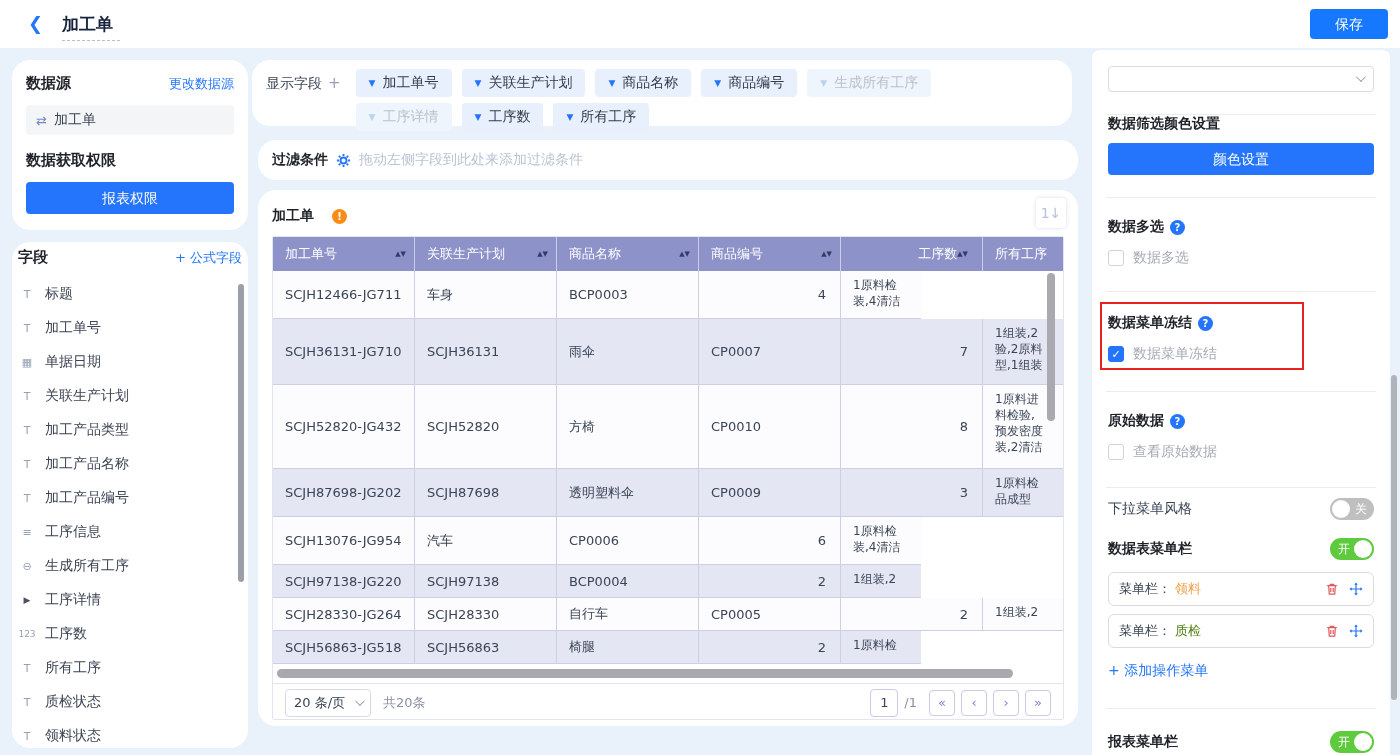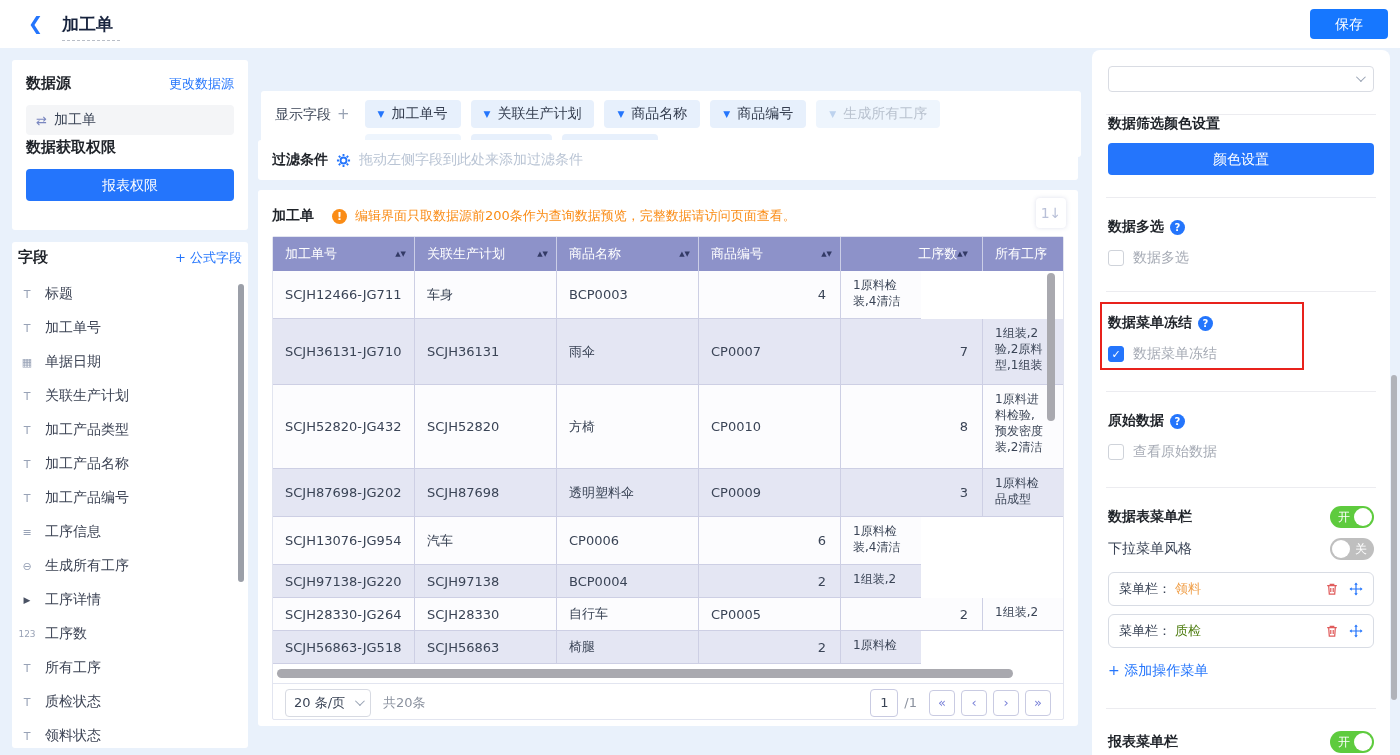--- a/index.html
+++ b/index.html
@@ -1,45 +1,45 @@
 <!DOCTYPE html>
 <html><head>
 <meta charset="utf-8">
 <style>
   * { margin:0; padding:0; box-sizing:border-box; }
   html,body { width:1400px; height:755px; overflow:hidden; font-family:"DejaVu Sans","Liberation Sans",sans-serif; background:#e9f1fb; }
-  .panel { position:absolute; background:#fff; border-radius:3px; }
+  .panel { position:absolute; background:#fff; border-radius:18px; }
 
   
   .topbar { position:absolute; left:0; top:0; width:1400px; height:48px; background:#fff; z-index:5; }
   .back { position:absolute; left:28px; top:13px; color:#2475fc; font-size:18px; font-weight:bold; cursor:pointer; }
   .title { position:absolute; left:62px; top:13px; font-size:17px; font-weight:600; color:#17233d; }
   .title-dash { position:absolute; left:62px; top:40px; width:58px; border-bottom:1px dashed #b9bec7; }
   .save-btn { position:absolute; right:12px; top:9px; width:78px; height:30px; background:#1677ff; color:#fff; font-size:14px; border:none; border-radius:4px; text-align:center; line-height:30px; cursor:pointer; }
 
   
   .p-ds { left:12px; top:60px; width:236px; height:170px; padding:14px; }
   .ds-row { display:flex; justify-content:space-between; align-items:center; }
   .h15 { font-size:15px; font-weight:bold; color:#1f2329; }
   .blue-link { font-size:13px; color:#2475fc; cursor:pointer; }
   .ds-item { margin-top:12px; height:30px; background:#f4f5f7; border-radius:4px; display:flex; align-items:center; padding:0 10px; font-size:14px; color:#3a4456; gap:7px; }
   .ds-item .icn { color:#7a87c0; font-size:13px; }
-  .perm-title { margin-top:3px; font-size:15px; font-weight:bold; color:#1f2329; }
+  .perm-title { margin-top:16px; font-size:15px; font-weight:bold; color:#1f2329; }
   .blue-btn { margin-top:12px; width:100%; height:32px; background:#2475fc; color:#fff; font-size:14px; border:none; border-radius:4px; text-align:center; line-height:32px; cursor:pointer; }
 
   .p-fields { left:12px; top:242px; width:236px; height:506px; padding:6px; overflow:hidden; }
   .field-list { margin-top:10px; }
   .field-item { height:34px; display:flex; align-items:center; gap:9px; font-size:14px; color:#3c4354; cursor:grab; }
   .field-item .fi { width:18px; text-align:center; color:#98a2b6; font-size:11px; flex:none; }
   .fi.dark { color:#4a5264; font-size:9px; }
   .fi.num { font-size:9px; letter-spacing:0; }
   .vscroll-left { position:absolute; right:4px; top:42px; width:6px; height:298px; background:#9b9fa8; border-radius:3px; }
 
   
-  .p-disp { left:261px; top:60px; width:820px; height:66px; padding:8px 14px; display:flex;margin-top:31px; }
+  .p-disp { left:252px; top:60px; width:820px; height:66px; padding:8px 14px; display:flex; }
   .disp-label { font-size:14px; color:#3a4456; line-height:30px; white-space:nowrap; }
   .disp-plus { color:#98a2b3; margin-left:6px; line-height:30px; font-size:15px; cursor:pointer; }
   .tags { display:flex; flex-wrap:wrap; margin-left:10px; width:680px; }
   .tag { height:28px; margin:1px 5px 5px 5px; padding:0 13px; border-radius:4px; background:#e7f0fc; display:inline-flex; align-items:center; gap:7px; font-size:14px; color:#333c4e; cursor:pointer; }
   .tag .caret { font-size:9px; color:#2475fc; }
   .tag.off { background:#eef5fd; color:#b9c2cf; }
   .tag.off .caret { color:#bdd2ee; }
 
   .p-filter { left:258px; top:140px; width:820px; height:40px; padding:0 14px; display:flex; align-items:center; gap:8px;font-family:Liberation Mono, monospace; }
   .f-label { font-size:14px; font-weight:bold; color:#1f2329; }
@@ -245,21 +245,20 @@
     </g>
       </svg>
   </span>
   <span class="f-ph">拖动左侧字段到此处来添加过滤条件</span>
 </div>
 
 <div class="panel p-table">
   <div class="t-titlerow">
     <span class="t-title">加工单</span>
     <span class="warn-ic">!</span>
-    <span class="warn-tx">编辑界面只取数据源前200条作为查询数据预览，完整数据请访问页面查看。</span>
   </div>
   <div class="sort-tool">1↓</div>
 
   <div class="grid-wrap">
     <div class="grid">
       <div class="hrow">
         <div class="hcell c0">
             <span>加工单号</span>
             <span class="sorter">▲▼</span>
           </div>
@@ -411,31 +410,31 @@
   <div class="r-h" style="margin-top:20px;">
     <span>原始数据</span>
     <span class="help">?</span>
   </div>
   <div class="cbrow" style="margin-top:13px;">
     <span class="cb"></span>
     <span>查看原始数据</span>
   </div>
   <div class="divider" style="margin-top:26px;"></div>
 
+  <div class="toggle-row" style="margin-top:10px;">
+    <span class="sub-label">下拉菜单风格</span>
+    <span class="tg off">
+        <span class="tg-t">关</span>
+        <span class="tg-k"></span>
+      </span>
+  </div>
   <div class="toggle-row" style="margin-top:18px;">
     <span class="r-h">数据表菜单栏</span>
     <span class="tg on">
         <span class="tg-t">开</span>
-        <span class="tg-k"></span>
-      </span>
-  </div>
-  <div class="toggle-row" style="margin-top:10px;">
-    <span class="sub-label">下拉菜单风格</span>
-    <span class="tg off">
-        <span class="tg-t">关</span>
         <span class="tg-k"></span>
       </span>
   </div>
 
   <div class="menu-box" style="margin-top:12px;">
     <span>菜单栏：</span>
     <span class="m-orange">领料</span>
     <span class="mb-icons">
       <span>
           <svg width="14" height="14" viewBox="0 0 16 16">

